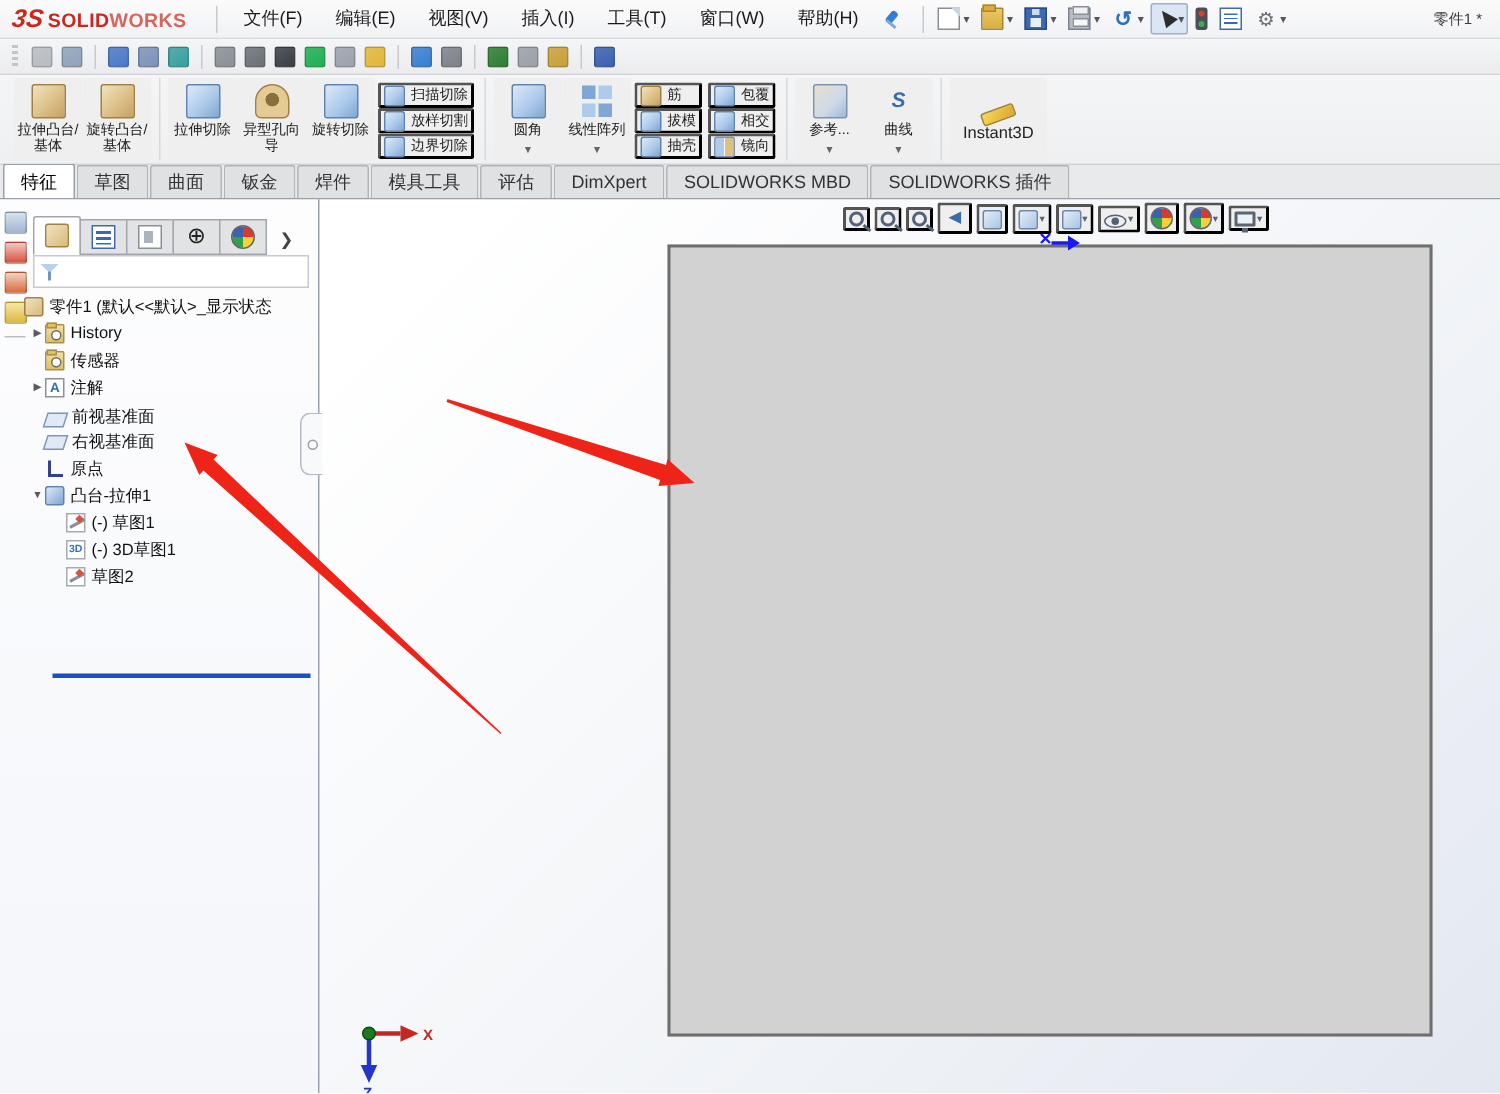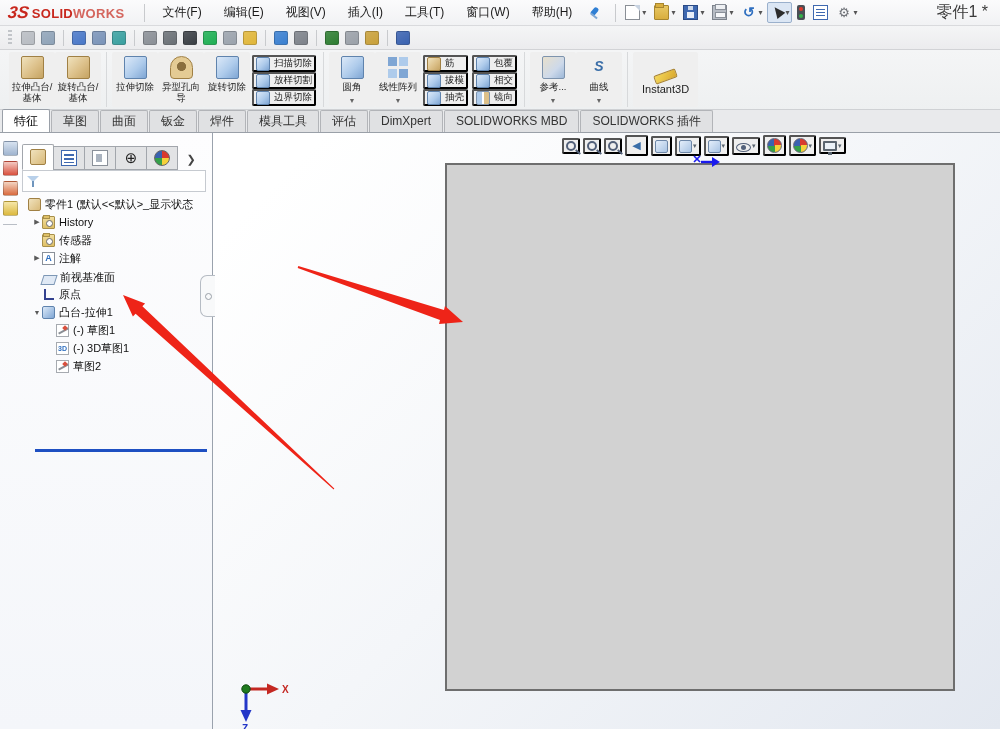--- a/index.html
+++ b/index.html
@@ -19,21 +19,21 @@
   .menubar{display:flex;align-items:center;height:100%;}
   .menu-item{padding:0 11px;font-size:12px;line-height:25px;cursor:default;}
   .pin{width:14px;height:14px;margin:0 6px;}
   .pin::before{content:"";position:absolute;left:3px;top:1px;width:5px;height:9px;background:#2f7fd4;border-radius:2px;transform:rotate(40deg);}
   .pin::after{content:"";position:absolute;left:1px;top:9px;width:8px;height:2px;background:#7fa8d4;transform:rotate(40deg);}
   .tb-sep{width:1px;height:18px;background:#c8cacd;margin:0 6px;}
   .std-toolbar{display:flex;align-items:center;gap:2px;}
   .std-btn{display:flex;align-items:center;padding:2px 2px;border:1px solid transparent;border-radius:2px;background:transparent;cursor:default;}
   .std-btn.active{background:#dbe6f4;border-color:#9ab0cc;}
   .std-btn .dd{font-size:8px;color:#555;margin-left:2px;}
-  .doc-title{margin-left:auto;font-size:16px;color:#3a3a3a;padding-right:4px;}
+  .doc-title{margin-left:auto;font-size:10px;color:#3a3a3a;padding-right:4px;}
 
   
   .sico{width:15px;height:15px;}
   .ic-new-document{background:#fff;border:1px solid #8a8f96;}
   .ic-new-document::before{content:"";position:absolute;right:-1px;top:-1px;border:3px solid #c9d4e2;border-left-color:transparent;border-bottom-color:transparent;}
   .ic-open-document{background:linear-gradient(#e8c864,#d9ae3e);border:1px solid #a8862e;border-radius:1px;}
   .ic-open-document::before{content:"";position:absolute;left:0;top:-3px;width:7px;height:3px;background:#d9ae3e;border:1px solid #a8862e;}
   .ic-save-document{background:#3e68b0;border:1px solid #2a4a85;}
   .ic-save-document::before{content:"";position:absolute;left:3px;top:6px;width:7px;height:6px;background:#e8eef8;}
   .ic-save-document::after{content:"";position:absolute;left:4px;top:0;width:5px;height:4px;background:#cdd9ec;}
@@ -116,21 +116,21 @@
     display:flex;align-items:center;justify-content:center;cursor:default;}
   .fm-tab.active{background:#fff;height:24px;border-bottom-color:#fff;border-radius:2px 2px 0 0;}
   .fm-expand{width:16px;height:22px;display:flex;align-items:center;justify-content:center;
     font-size:11px;color:#444;cursor:default;margin-left:6px;}
   .fm-filter{position:absolute;left:22px;top:37px;right:6px;height:22px;background:#fff;
     border:1px solid #c6cad0;display:flex;align-items:center;padding-left:4px;box-sizing:border-box;}
   .funnel{width:13px;height:12px;}
   .funnel::before{content:"";position:absolute;left:0;top:1px;border-left:6px solid transparent;border-right:6px solid transparent;border-top:6px solid #b8d0ea;}
   .funnel::after{content:"";position:absolute;left:5px;top:6px;width:2px;height:6px;background:#6f95bd;}
 
-  .fm-tree{position:absolute;left:0;top:62px;right:0;bottom:0;overflow:hidden;font-size:11px;padding-left:12px;}
+  .fm-tree{position:absolute;left:0;top:62px;right:0;bottom:0;overflow:hidden;font-size:11px;}
   .trow{display:flex;align-items:center;height:18px;white-space:nowrap;cursor:default;}
   .trow .arr{width:10px;font-size:7px;color:#5a5a5a;text-align:center;flex:none;}
   .trow .tlabel{margin-left:4px;color:#111;}
   .tico{width:13px;height:13px;}
   .t-part{background:linear-gradient(135deg,#f0e2bd,#d9ba7a);border:1px solid #a08044;border-radius:2px;}
   .t-folder{background:linear-gradient(#f2dfa0,#dfc066);border:1px solid #a8904a;border-radius:1px;}
   .t-folder::before{content:"";position:absolute;left:0;top:-2px;width:5px;height:2px;background:#dfc066;border:1px solid #a8904a;}
   .t-folder.clock::after{content:"";position:absolute;right:1px;bottom:1px;width:5px;height:5px;border-radius:50%;background:#fff;border:1px solid #6a6a6a;}
   .t-annot{background:#fff;border:1px solid #8a9099;color:#2f6fc0;font-size:9px;font-weight:bold;text-align:center;line-height:11px;}
   .t-material{background:repeating-linear-gradient(#7d93ad 0 2px,#fff 2px 5px);border:1px solid #9aa2ad;}
@@ -490,20 +490,25 @@
           <span class="icon tico t-annot">A</span>
           <span class="tlabel">注解</span>
         </div>
         <div class="trow" style="padding-left: 20px; align-items: flex-end;">
           <span class="arr"></span>
           <span class="icon tico t-plane"></span>
           <span class="tlabel">前视基准面</span>
         </div>
         <div class="trow" style="padding-left: 20px;">
           <span class="arr"></span>
+          <span class="icon tico t-plane"></span>
+          <span class="tlabel">右视基准面</span>
+        </div>
+        <div class="trow" style="padding-left: 20px;">
+          <span class="arr"></span>
           <span class="icon tico t-origin"></span>
           <span class="tlabel">原点</span>
         </div>
         <div class="trow" style="padding-left: 20px;">
           <span class="arr">▼</span>
           <span class="icon tico t-extrude"></span>
           <span class="tlabel">凸台-拉伸1</span>
         </div>
         <div class="trow" style="padding-left: 34px;">
           <span class="arr"></span>

